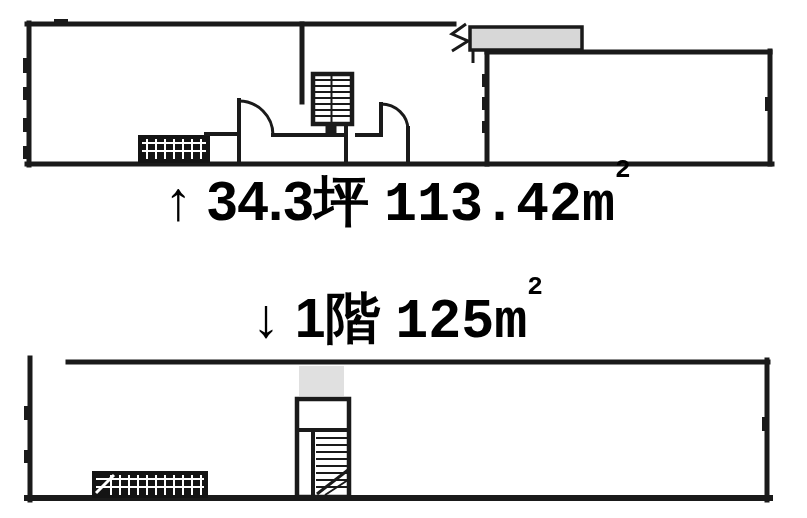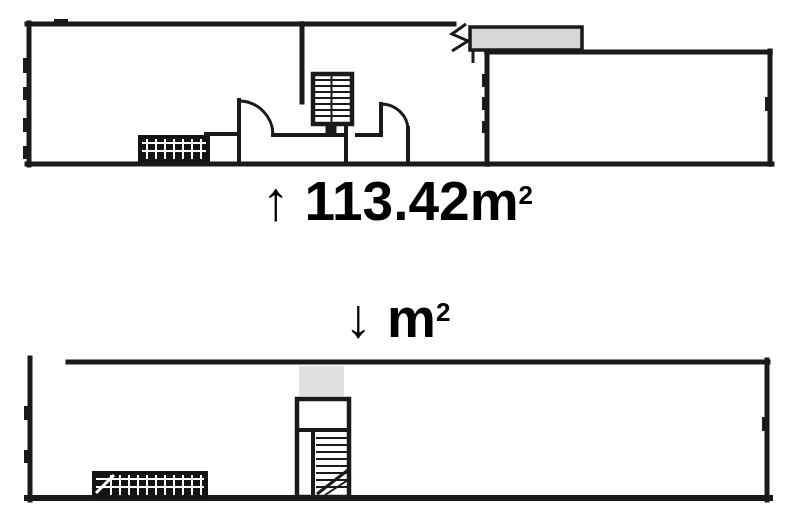--- a/index.html
+++ b/index.html
@@ -25,21 +25,21 @@
   .wh {stroke:#ffffff;stroke-width:2;fill:none;}
   .wh3{stroke:#ffffff;stroke-width:3;fill:none;}
   
   .floor-label{
     position:absolute;left:0;width:100%;
     display:flex;justify-content:center;align-items:baseline;gap:15px;
     font-size:55px;font-weight:700;color:var(--text,#000);
     line-height:1;white-space:nowrap;transform:translateX(-6px);
   }
   .floor-label .arrow{font-weight:400;}
-  .area-group{display:inline-flex;align-items:flex-end;}
+  .area-group{display:inline-flex;align-items:flex-start;font-family:Liberation Mono, monospace;}
   .sq-exp{font-size:26px;position:relative;top:-0.82em;font-weight:700;}
   .label-2f{top:174px;}
   .label-1f{top:291px;}
 </style>
 </head>
 <body>
 
 <div class="canvas">
 
   <svg width="807" height="518" viewBox="0 0 807 518">
@@ -134,28 +134,31 @@
         <rect class="hatch" x="92" y="471" width="116" height="27"></rect>
         <path class="wh" d="M111,475 V495 M120,475 V495 M129,475 V495 M138,475 V495 M147,475 V495 M156,475 V495 M165,475 V495 M174,475 V495 M183,475 V495 M192,475 V495 M201,475 V495"></path>
         <path class="wh" d="M96,479 H204 M96,487 H204"></path>
         <path class="wh3" d="M96,493 L114,475"></path>
       </g>
     </g>
   </svg>
 
   <div class="floor-label label-2f">
     <span class="arrow">↑</span>
+    <span>34.3坪</span>
     <span class="area-group">
         <span>113.42</span>
         <span>m</span>
         <span class="sq-exp">2</span>
       </span>
   </div>
 
   <div class="floor-label label-1f">
     <span class="arrow">↓</span>
+    <span>1階</span>
     <span class="area-group">
+        <span>125</span>
         <span>m</span>
         <span class="sq-exp">2</span>
       </span>
   </div>
 
 </div>
 
 </body></html>

